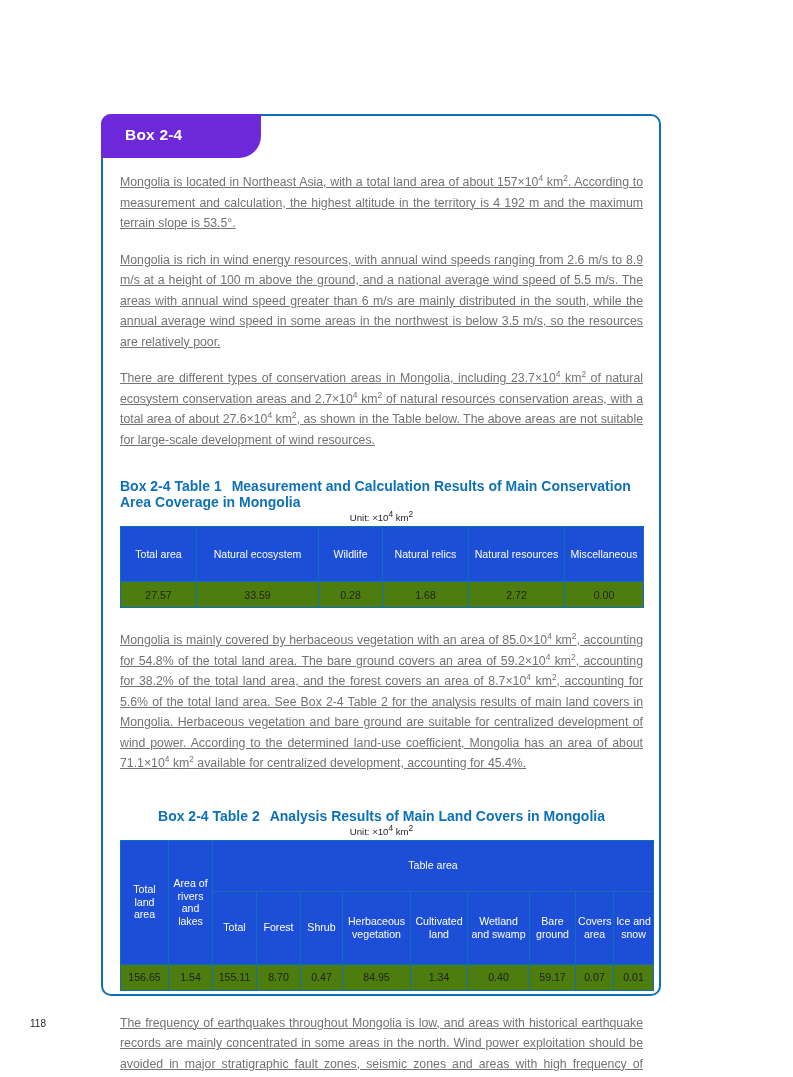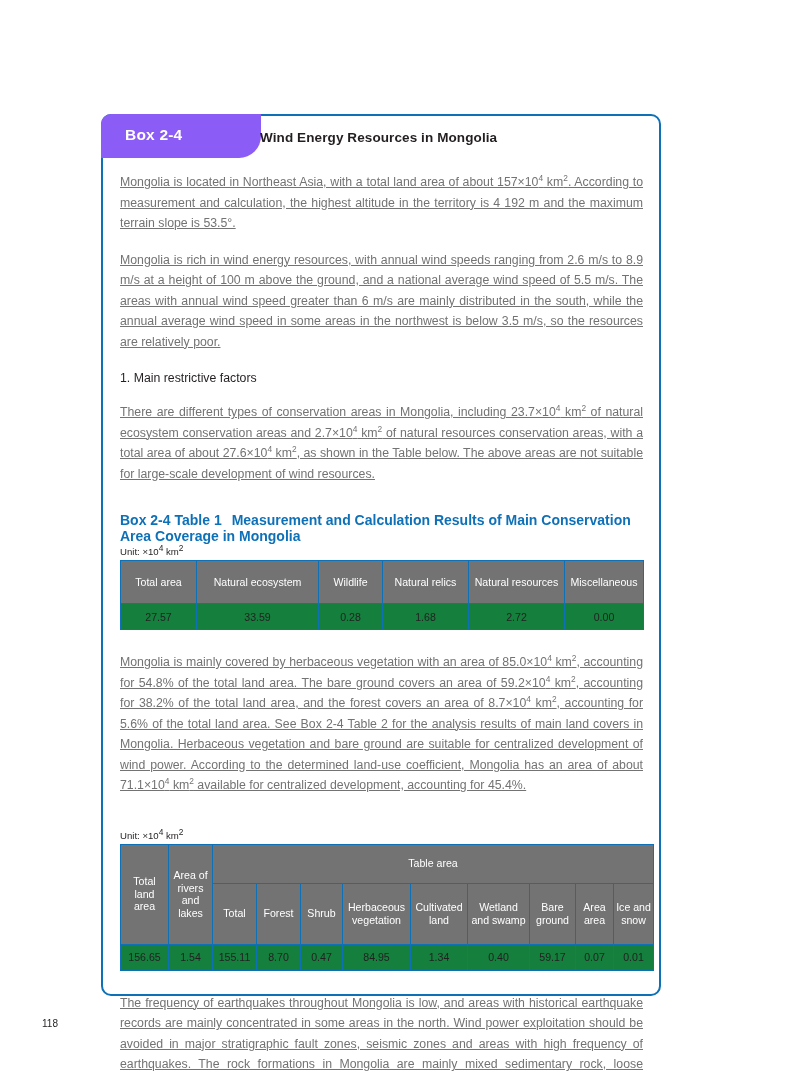--- a/index.html
+++ b/index.html
@@ -34,21 +34,21 @@
     box-sizing: border-box;
     background: #ffffff;
   }
 
   .box-tab {
     position: absolute;
     left: 101px;
     top: 114px;
     width: 160px;
     height: 44px;
-    background: #8b5cf6;
+    background: #6d28d9;
     border-top-left-radius: 10px;
     border-bottom-right-radius: 22px;
     box-sizing: border-box;
   }
   .box-tab-label {
     position: absolute;
     left: 24px;
     top: 12px;
     color: #ffffff;
     font-size: 15.5px;
@@ -94,89 +94,87 @@
     font-size: 14px;
     font-weight: bold;
     color: #0e71b8;
     margin: 0 0 2px 0;
   }
   .tbl-caption .num { margin-right: 10px; }
   .tbl-caption.center { text-align: center; }
   .unit {
     font-size: 9.6px;
     color: #231f20;
-    text-align: left;
+    text-align: center;
     margin: 0 0 3px 0;
   }
 
   table {
     border-collapse: collapse;
     width: 523px;
     table-layout: fixed;
   }
   table td, table th {
     border: 1px solid #0e71b8;
     text-align: center;
     vertical-align: middle;
     font-size: 10.6px;
     color: #231f20;
     padding: 0;
   }
   thead th {
-    background: #737373;
+    background: #1d4ed8;
     color: #ffffff;
     font-weight: normal;
     height: 26px;
     line-height: 12.5px;
-    padding: 8px 2px;
+    padding: 14px 2px;
   }
   tbody td {
     height: 25px;
-    background: #15803d;
+    background: #4d7c0f;
     margin-left: 39px;
   }
 
   
   .t2 thead th { height: auto; }
   .t2 .th-tall { height: 66px; }
   .t2 .th-span { height: 22px; }
   .t2 .th-sub { height: 44px; }
 
   .spacer-12 { height: 12px; }
   .spacer-18 { height: 18px; }
   .spacer-22 { height: 22px; }
 
   .page-number {
     position: absolute;
-    left: 42px;
+    left: 30px;
     top: 1018px;
     font-size: 10px;
     color: #231f20;
   }
 </style>
 </head>
 <body>
 
 <div class="page">
 
   <div class="box-frame"></div>
 
   <div class="box-tab">
     <span class="box-tab-label">Box 2-4</span>
   </div>
 
-  <div class="box-title">Wind Energy Resources in Mongolia</div>
 
   <div class="content">
 
     <p class="para"><span>Mongolia is located in Northeast Asia, with a total land area of about 157×10</span><sup>4</sup><span> km</span><sup>2</sup><span>. According to measurement and calculation, the highest altitude in the territory is 4 192 m and the maximum terrain slope is 53.5°.</span></p>
 
     <p class="para">Mongolia is rich in wind energy resources, with annual wind speeds ranging from 2.6 m/s to 8.9 m/s at a height of 100 m above the ground, and a national average wind speed of 5.5 m/s. The areas with annual wind speed greater than 6 m/s are mainly distributed in the south, while the annual average wind speed in some areas in the northwest is below 3.5 m/s, so the resources are relatively poor.</p>
 
-    <p class="heading">1. Main restrictive factors</p>
 
     <p class="para"><span>There are different types of conservation areas in Mongolia, including 23.7×10</span><sup>4</sup><span> km</span><sup>2</sup><span> of natural ecosystem conservation areas and 2.7×10</span><sup>4</sup><span> km</span><sup>2</sup><span> of natural resources conservation areas, with a total area of about 27.6×10</span><sup>4</sup><span> km</span><sup>2</sup><span>, as shown in the Table below. The above areas are not suitable for large-scale development of wind resources.</span></p>
 
     <div class="spacer-12"></div>
 
     <div class="tbl-caption"><span class="num">Box 2-4 Table 1</span><span>Measurement and Calculation Results of Main Conservation Area Coverage in Mongolia</span></div>
     <div class="unit"><span>Unit: ×10</span><sup>4</sup><span> km</span><sup>2</sup></div>
 
     <table class="t1">
       <colgroup>
@@ -208,20 +206,21 @@
         </tr>
       </tbody>
     </table>
 
     <div class="spacer-22"></div>
 
     <p class="para"><span>Mongolia is mainly covered by herbaceous vegetation with an area of 85.0×10</span><sup>4</sup><span> km</span><sup>2</sup><span>, accounting for 54.8% of the total land area. The bare ground covers an area of 59.2×10</span><sup>4</sup><span> km</span><sup>2</sup><span>, accounting for 38.2% of the total land area, and the forest covers an area of 8.7×10</span><sup>4</sup><span> km</span><sup>2</sup><span>, accounting for 5.6% of the total land area. See Box 2-4 Table 2 for the analysis results of main land covers in Mongolia. Herbaceous vegetation and bare ground are suitable for centralized development of wind power. According to the determined land-use coefficient, Mongolia has an area of about 71.1×10</span><sup>4</sup><span> km</span><sup>2</sup><span> available for centralized development, accounting for 45.4%.</span></p>
 
     <div class="spacer-18"></div>
 
+    <div class="tbl-caption center"><span class="num">Box 2-4 Table 2</span><span>Analysis Results of Main Land Covers in Mongolia</span></div>
     <div class="unit"><span>Unit: ×10</span><sup>4</sup><span> km</span><sup>2</sup></div>
 
     <table class="t2">
       <colgroup>
         <col style="width:48px">
           <col style="width:44px">
           <col style="width:44px">
           <col style="width:44px">
           <col style="width:42px">
           <col style="width:68px">
@@ -238,21 +237,21 @@
           <th class="th-span" colspan="9">Table area</th>
         </tr>
         <tr>
           <th class="th-sub">Total</th>
           <th class="th-sub">Forest</th>
           <th class="th-sub">Shrub</th>
           <th class="th-sub">Herbaceous vegetation</th>
           <th class="th-sub">Cultivated land</th>
           <th class="th-sub">Wetland and swamp</th>
           <th class="th-sub">Bare ground</th>
-          <th class="th-sub">Area area</th>
+          <th class="th-sub">Covers area</th>
           <th class="th-sub">Ice and snow</th>
         </tr>
       </thead>
       <tbody>
         <tr>
           <td>156.65</td>
           <td>1.54</td>
           <td>155.11</td>
           <td>8.70</td>
           <td>0.47</td>

